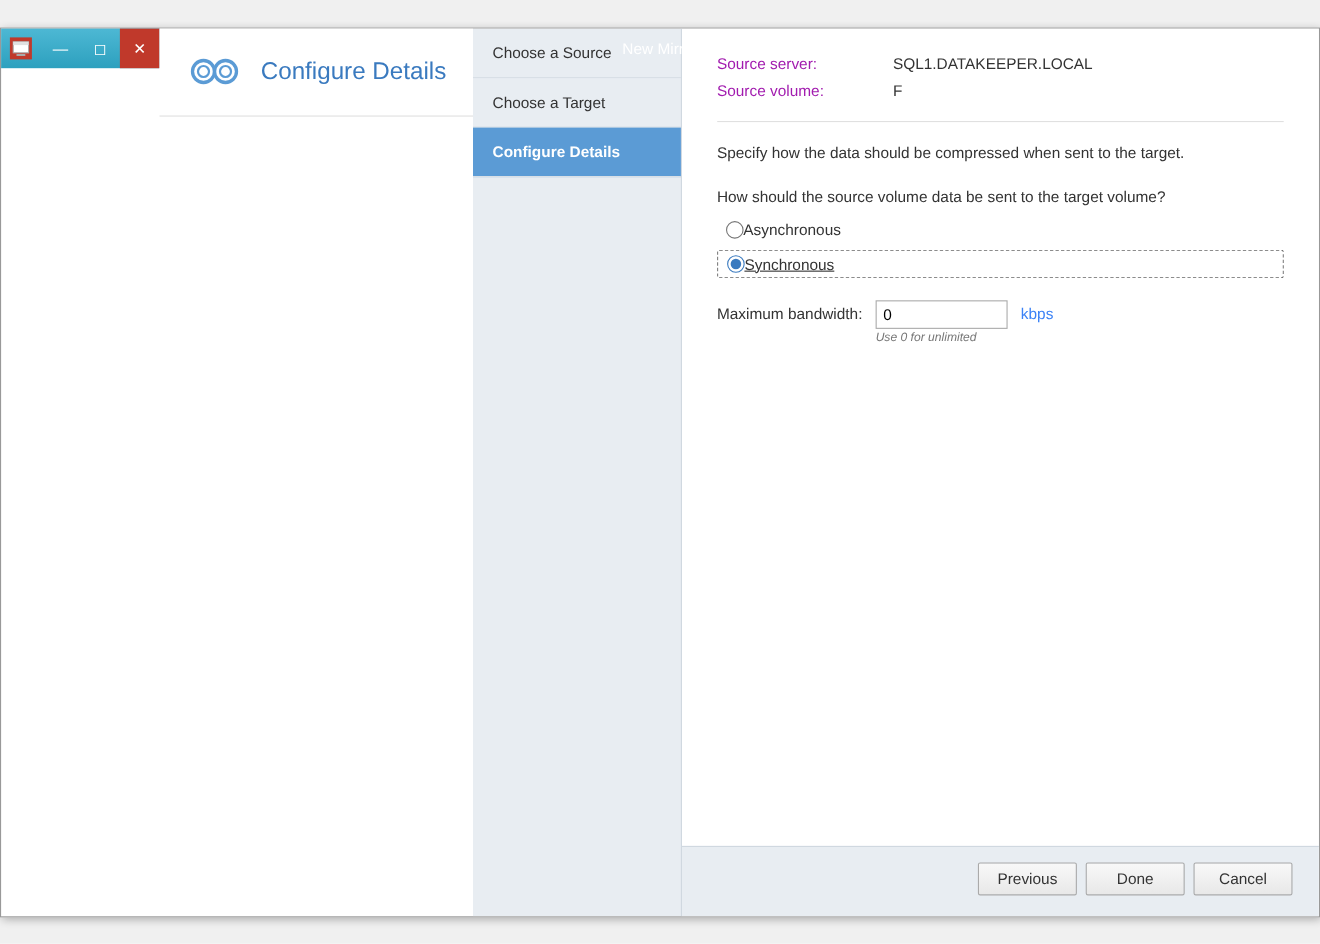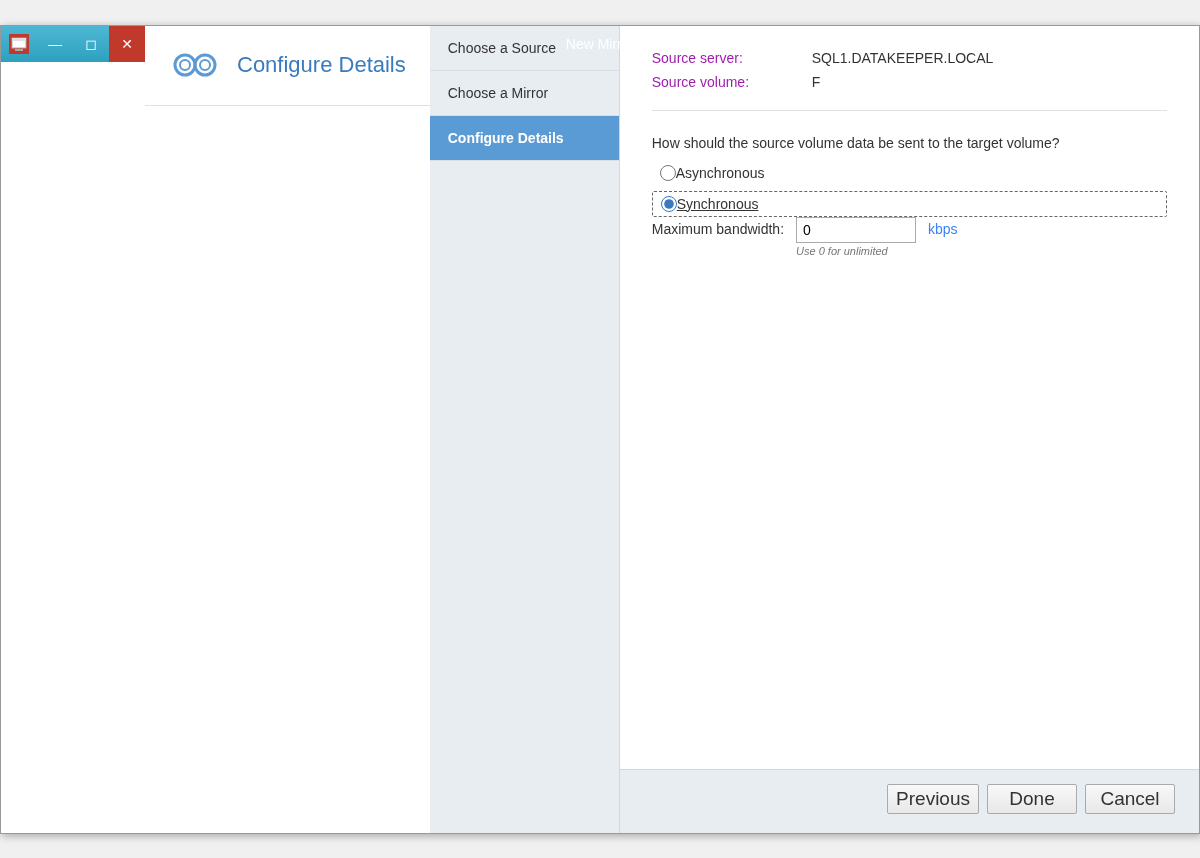--- a/index.html
+++ b/index.html
@@ -181,20 +181,21 @@
       width: 14px;
       height: 22px;
       background: linear-gradient(to bottom, #f5f5f5, #d0d0d0);
       border: 1px solid #888;
       border-radius: 2px;
       cursor: pointer;
       clip-path: polygon(0 0, 100% 0, 100% 65%, 50% 100%, 0 65%);
     }
 
     .sync-section {
+      margin-bottom: 20px;
     }
     .sync-question {
       font-size: 14px;
       color: #333;
       margin-bottom: 10px;
     }
     .radio-group {
       display: flex;
       flex-direction: column;
       gap: 6px;
@@ -262,21 +263,21 @@
       display: flex;
       justify-content: flex-end;
       gap: 8px;
       flex-shrink: 0;
       height: 64px;
     }
     .footer-btn {
       min-width: 90px;
       height: 30px;
       padding: 0 8px;
-      font-size: 19px;
+      font-size: 14px;
       border: 1px solid #aaa;
       background: linear-gradient(to bottom, #f8f8f8, #e8e8e8);
       cursor: pointer;
       color: #333;
       border-radius: 2px;
     }
   </style>
 </head>
 <body>
 
@@ -313,21 +314,21 @@
     <h1 class="header-title">Configure Details</h1>
   </div>
 
   <div class="content">
 
     <div class="sidebar">
       <div class="sidebar-item">
         <span>Choose a Source</span>
       </div>
       <div class="sidebar-item">
-        <span>Choose a Mirror</span>
+        <span>Choose a Target</span>
       </div>
       <div class="sidebar-item active">
         <span>Configure Details</span>
       </div>
     </div>
 
     <div class="main-panel">
       <div class="main-content">
 
         <div class="info-row">
@@ -335,20 +336,21 @@
           <span class="info-value">SQL1.DATAKEEPER.LOCAL</span>
         </div>
         <div class="info-row">
           <span class="info-label">Source volume:</span>
           <span class="info-value">F</span>
         </div>
 
         <div class="section-divider"></div>
 
         <div class="compression-section">
+          <p class="compression-desc">Specify how the data should be compressed when sent to the target.</p>
         </div>
 
         <div class="sync-section">
           <p class="sync-question">How should the source volume data be sent to the target volume?</p>
           <div class="radio-group">
             <label class="radio-option">
               <input type="radio" name="syncmode" value="async" style="">
               <span>Asynchronous</span>
             </label>
             <label class="radio-option selected">

